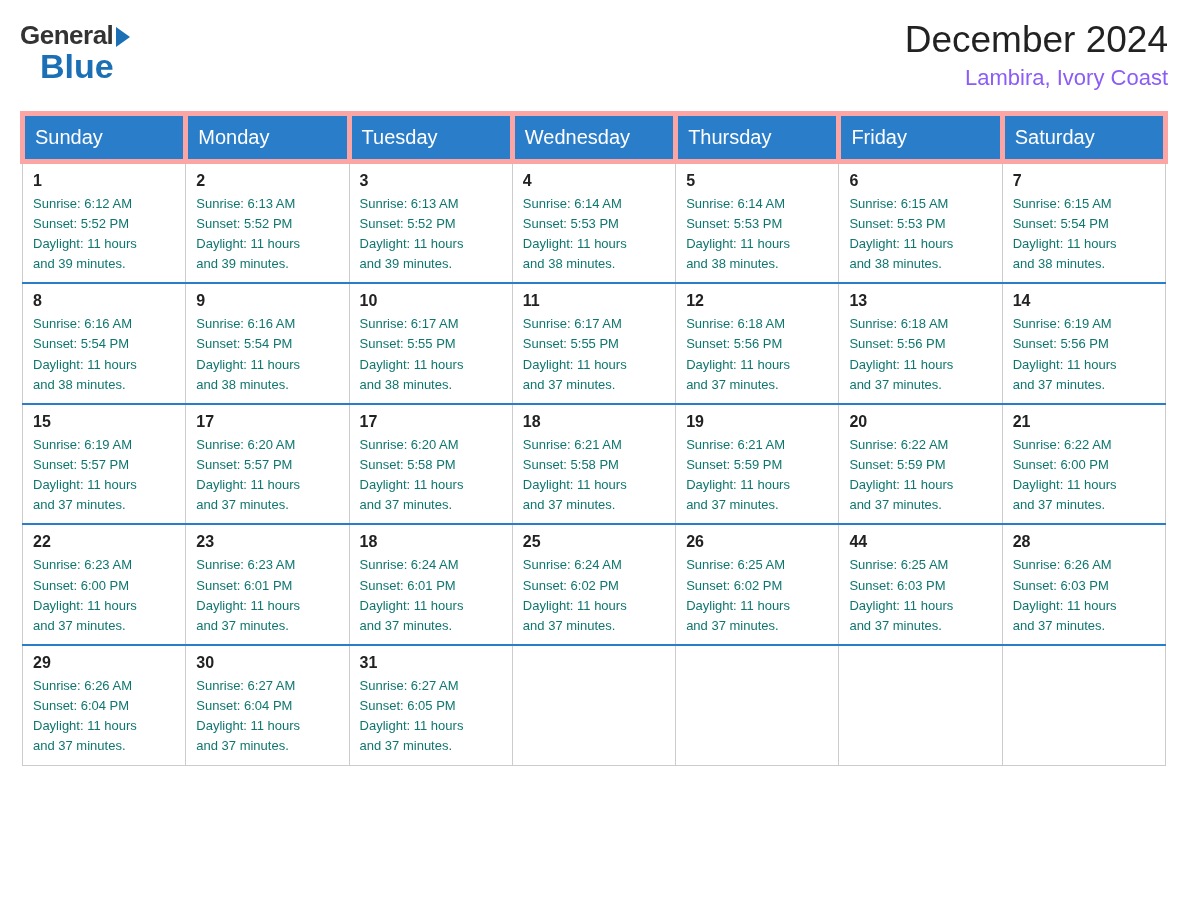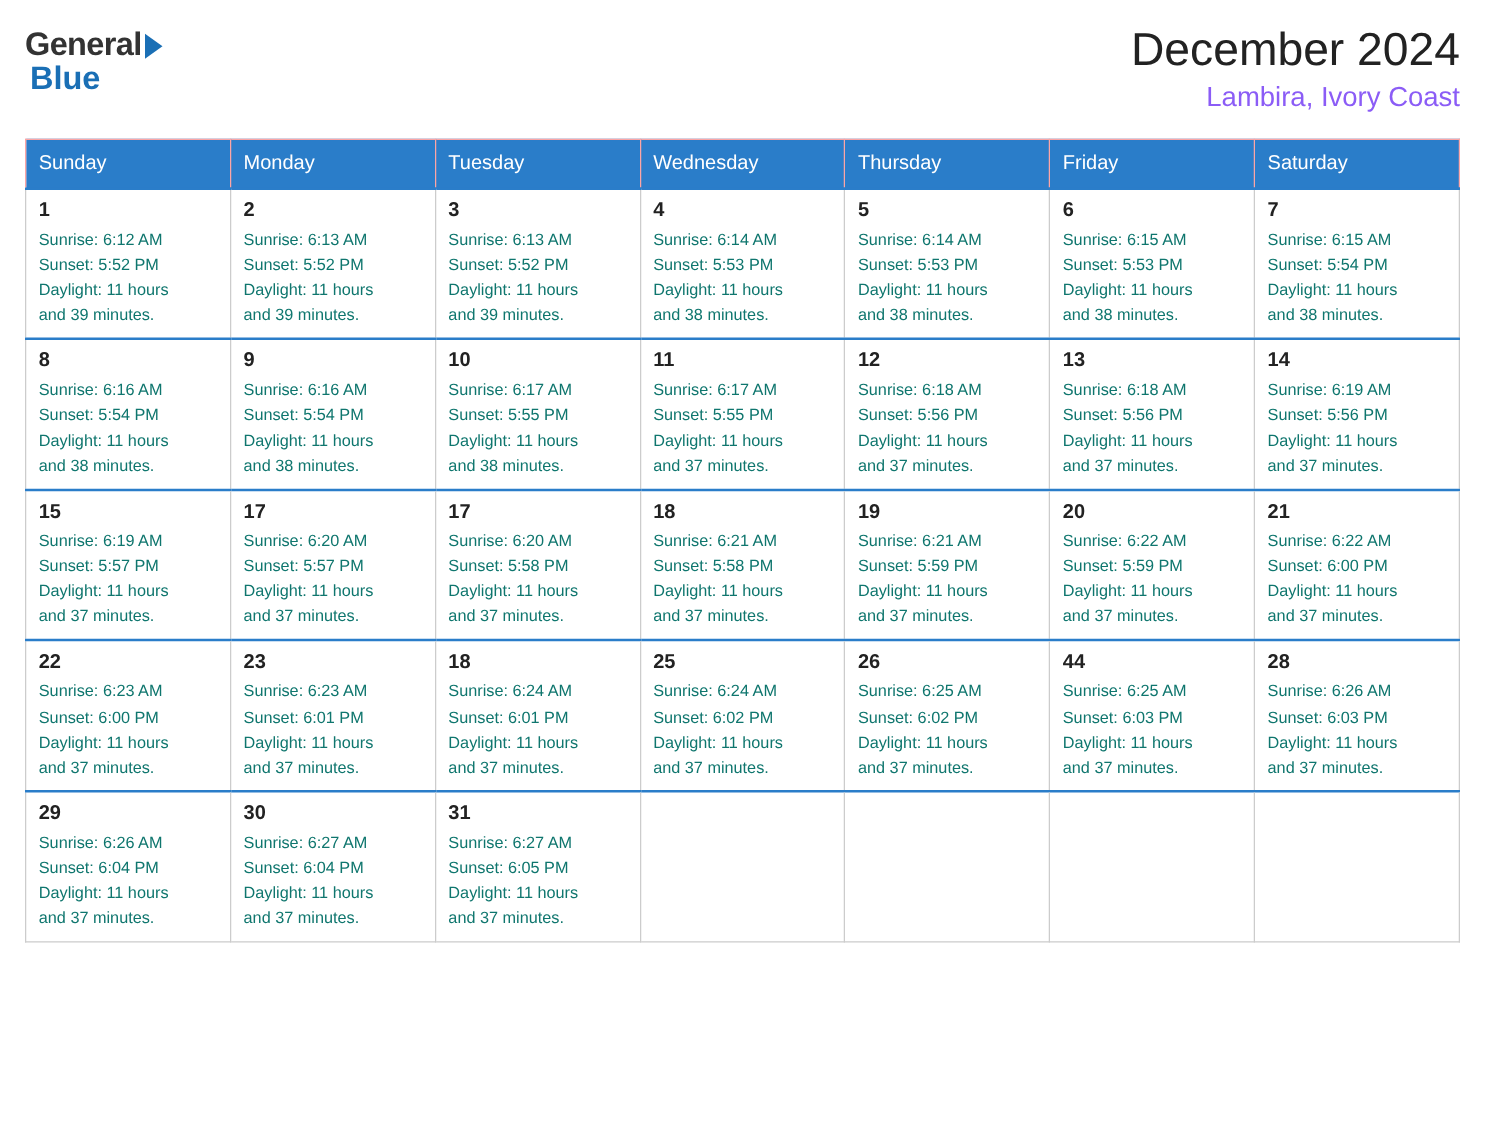--- a/index.html
+++ b/index.html
@@ -34,25 +34,25 @@
     .logo-arrow {
       width: 0;
       height: 0;
       border-left: 14px solid #1a6fb5;
       border-top: 10px solid transparent;
       border-bottom: 10px solid transparent;
       margin-left: 3px;
       margin-top: 2px;
     }
     .logo-blue {
-      font-size: 26px;
+      font-size: 34px;
       font-weight: bold;
       color: #1a6fb5;
       margin-top: -4px;
-      margin-left: 4px;
+      margin-left: 20px;
     }
     .title-section {
       text-align: right;
     }
     .month-title {
       font-size: 37px;
       font-weight: 300;
       color: #222;
       line-height: 1.1;
     }
@@ -61,25 +61,25 @@
       color: #8b5cf6;
       margin-top: 4px;
     }
     .calendar {
       width: 100%;
       border-collapse: collapse;
     }
     .calendar thead tr th {
       background: #2a7dc9;
       color: #fff;
-      font-size: 16px;
+      font-size: 20px;
       font-weight: normal;
       padding: 10px 10px;
       text-align: left;
-      border: 1px solid #fca5a5;
+      border: 5px solid #fca5a5;
     }
     .calendar tbody tr td {
       vertical-align: top;
       border: 1px solid #ccc;
       border-top: 2px solid #2a7dc9;
       padding: 8px 10px;
       width: 14.28%;
       min-height: 100px;
     }
     .day-num {

